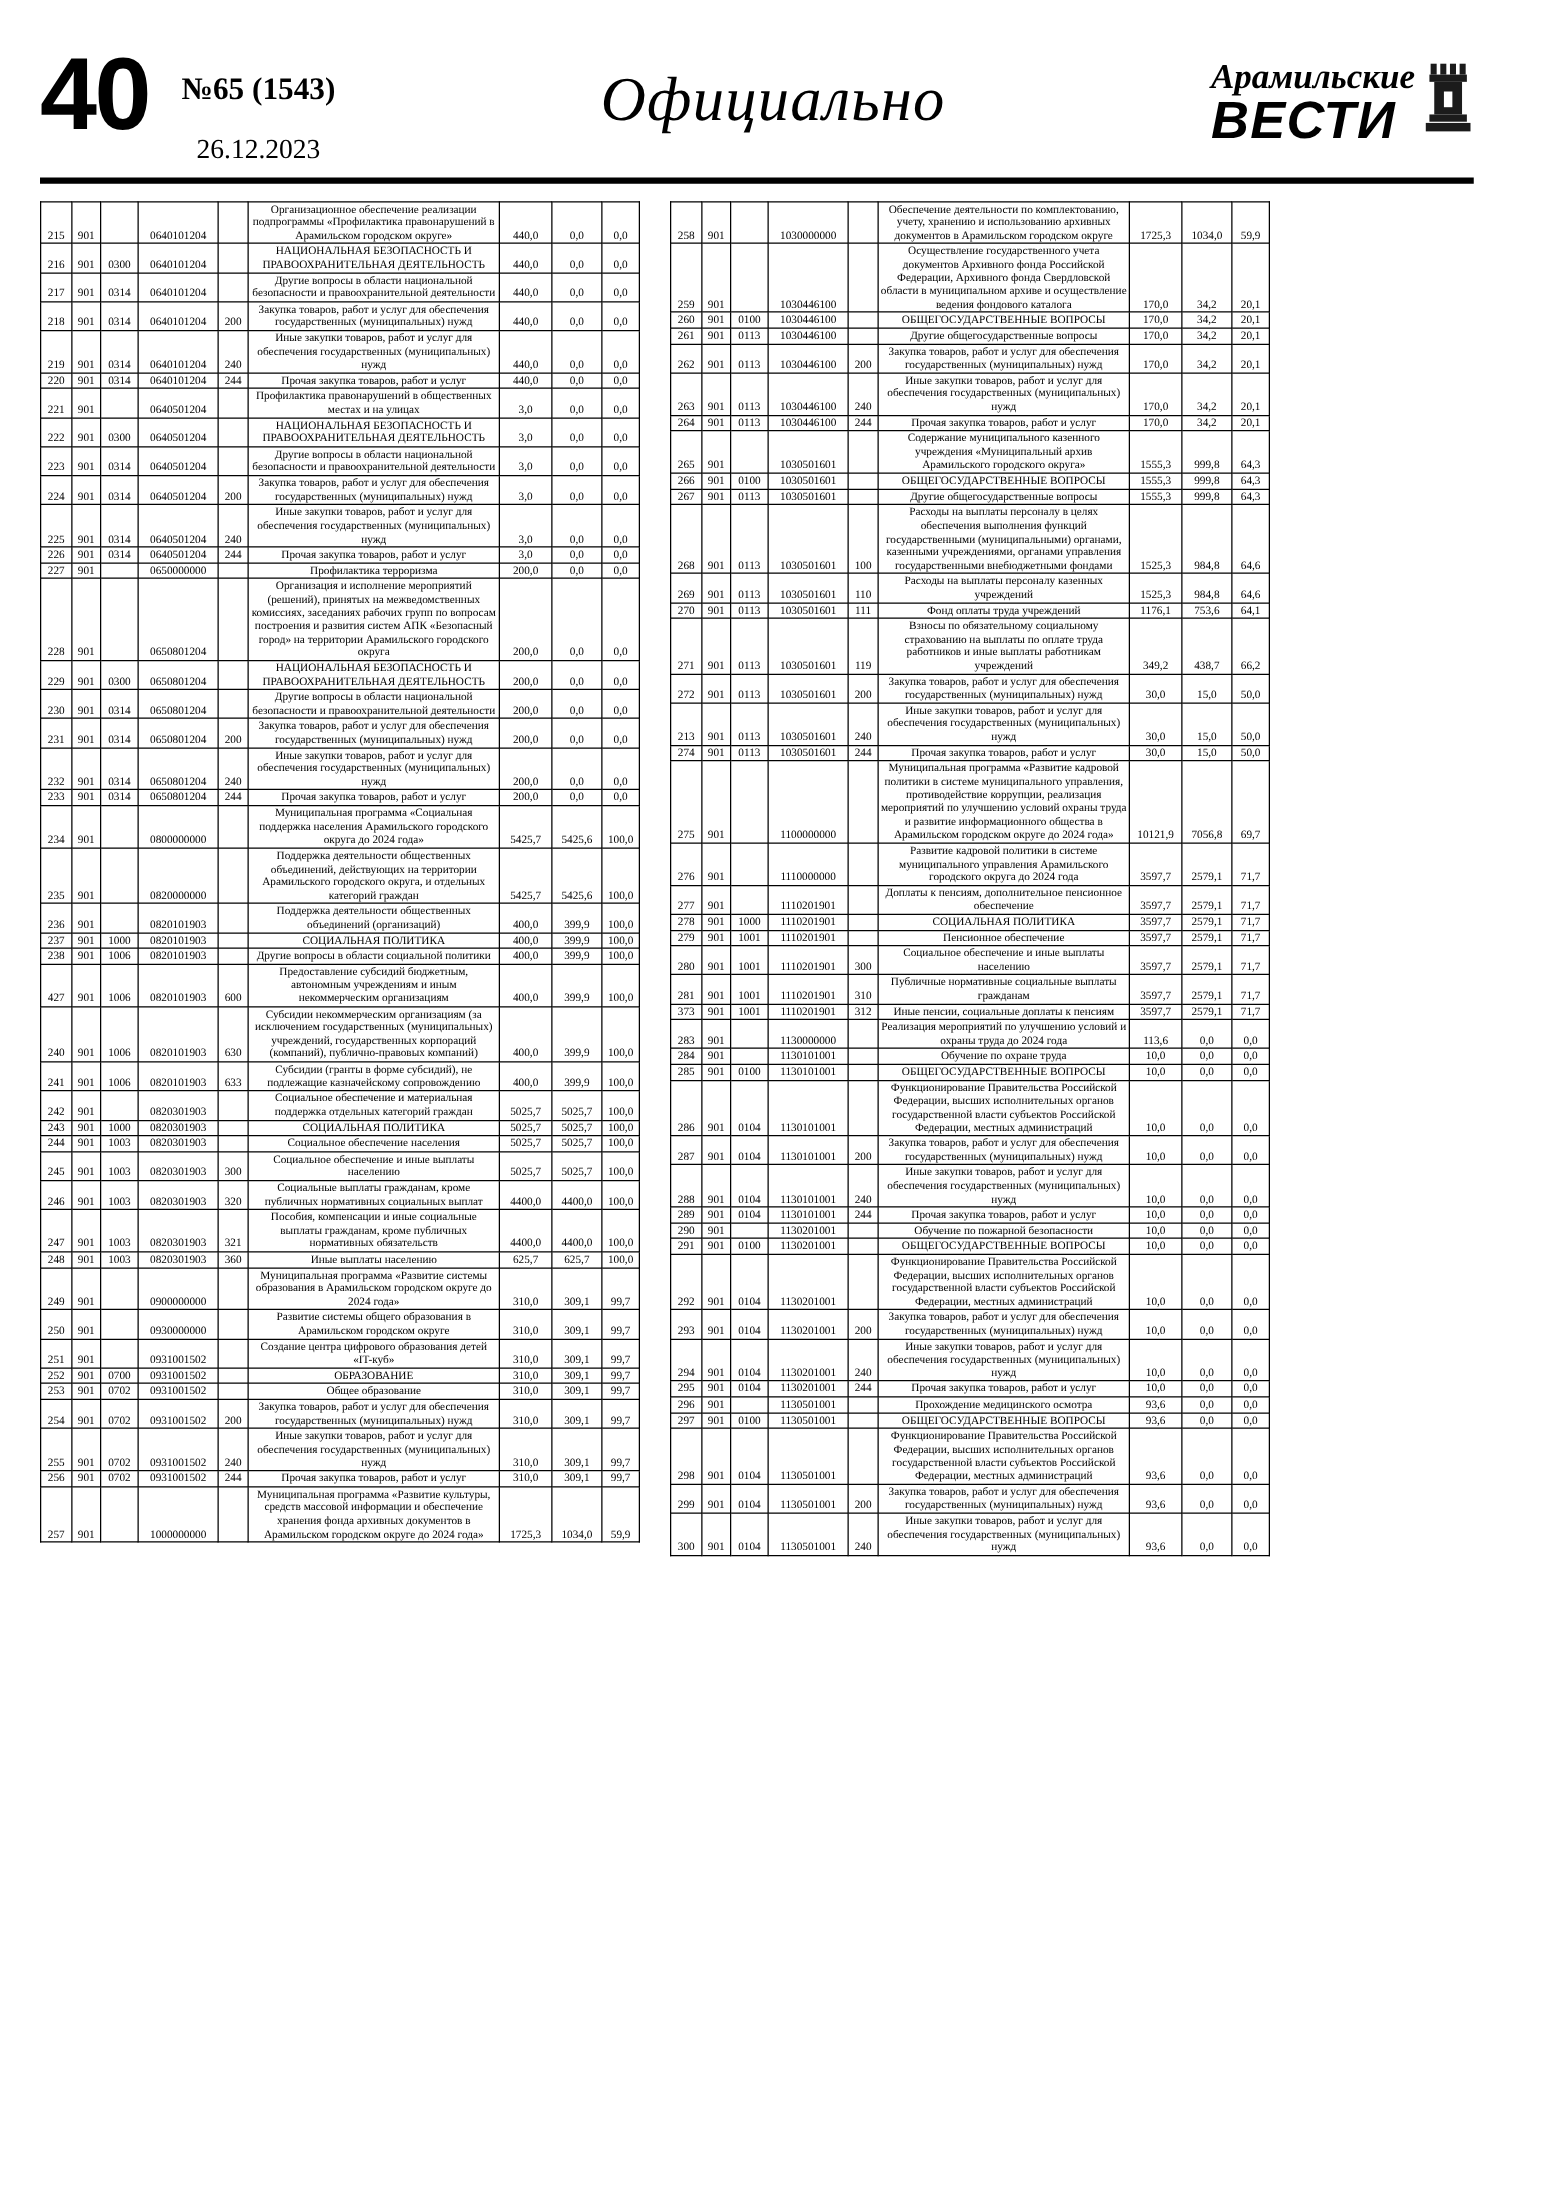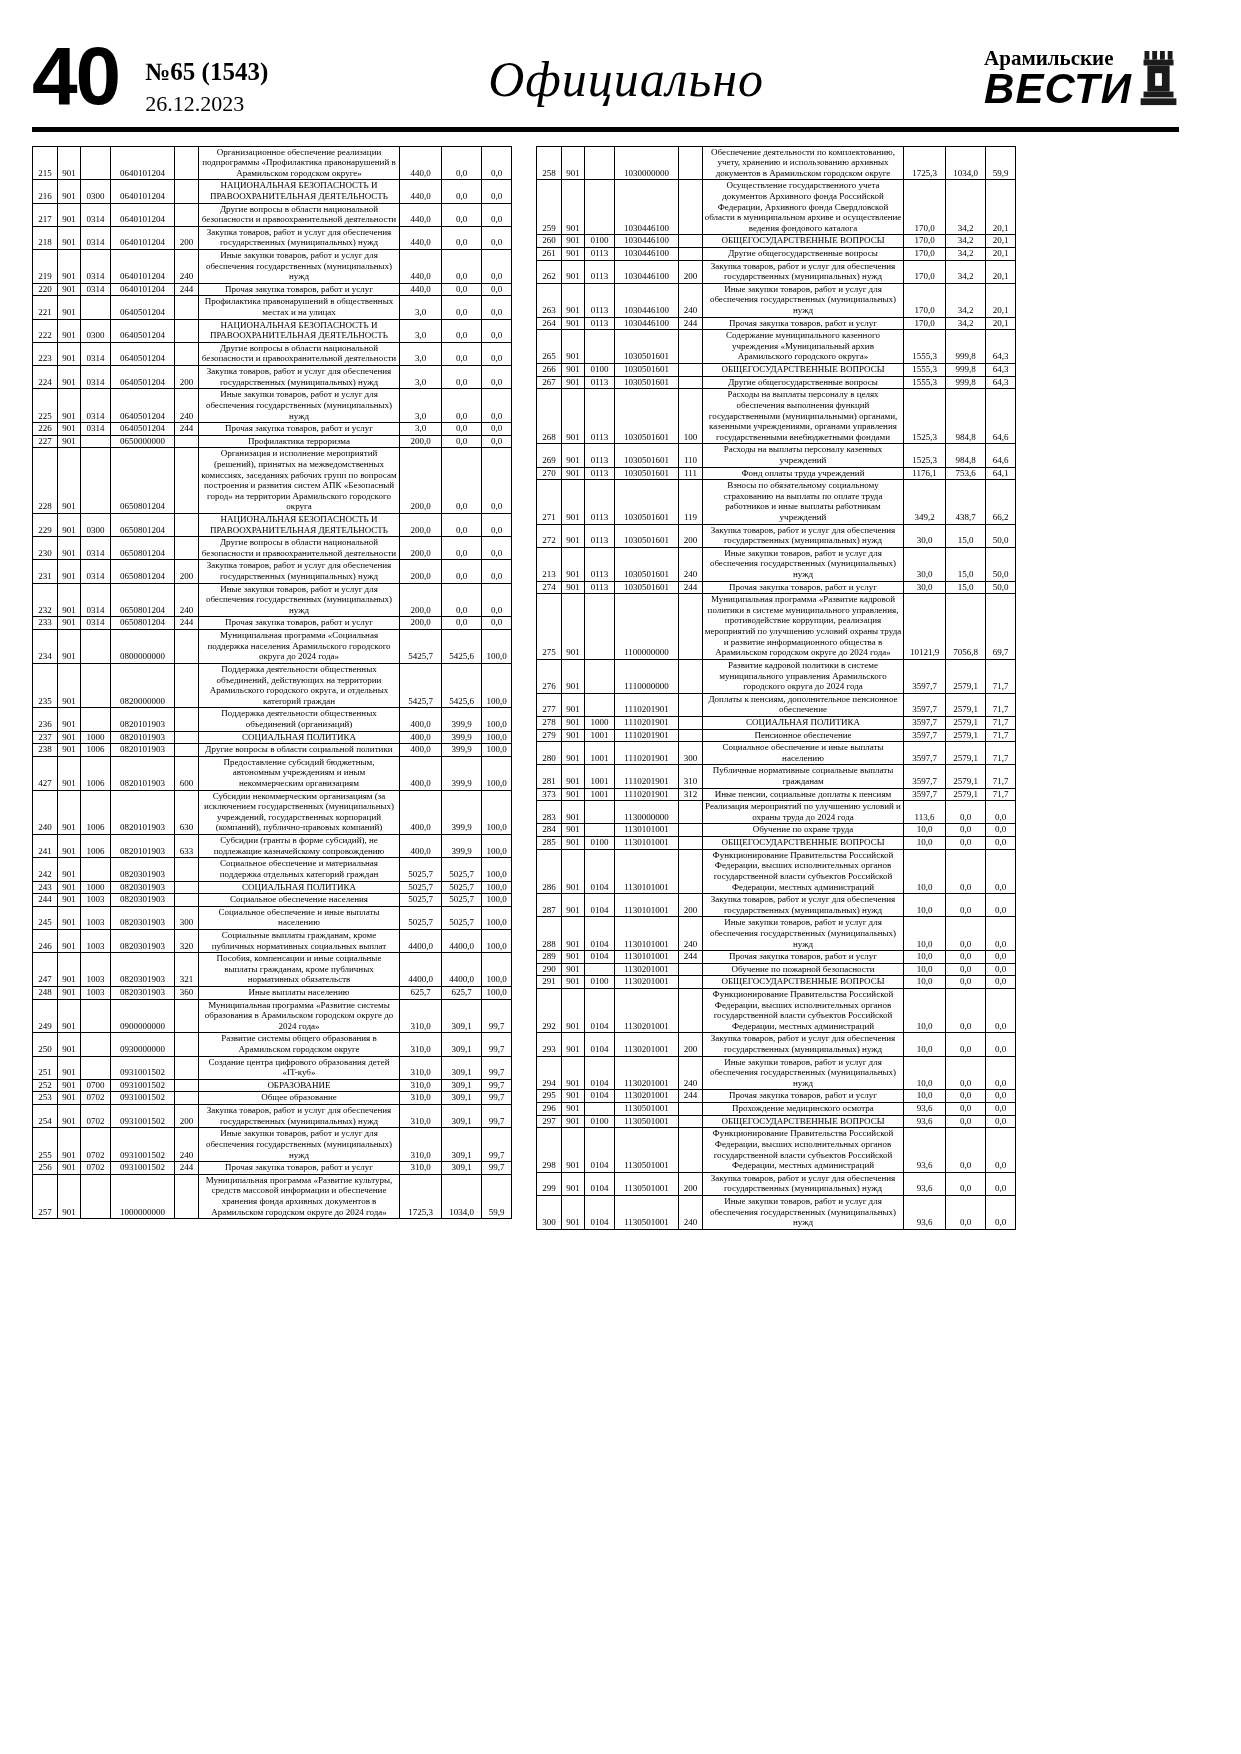--- a/index.html
+++ b/index.html
@@ -9,31 +9,31 @@
     font-family:"Liberation Serif", serif; color:#000;
   }
   .page { padding:42px 62px 0 32px; }
 
   
   .header { display:flex; align-items:flex-start; }
   .pageno {
     font-family:"Liberation Sans", sans-serif;
     font-weight:bold; font-size:82px; line-height:0.82; letter-spacing:-2px;
   }
-  .issue-block { margin:16px 0 0 26px; }
+  .issue-block { margin:16px 0 0 26px;text-align:center; }
   .issue { font-size:25px; font-weight:bold; line-height:1.1; }
-  .date  { font-size:22px; margin-top:5px; }
+  .date  { font-size:22px; margin-top:20px; }
   .section-title {
     flex:1; text-align:center; font-style:italic;
     font-size:50px; margin-top:8px; letter-spacing:1px;
   }
   .brand { display:flex; align-items:flex-start; gap:7px; margin-top:6px; }
   .brand-text { text-align:left; }
   .brand-top {
-    font-weight:bold; font-size:21px; line-height:1;
+    font-style:italic; font-weight:bold; font-size:28px; line-height:1;
   }
   .brand-bottom {
     font-family:"Liberation Sans", sans-serif;
     font-weight:bold; font-style:italic; font-size:42px;
     line-height:0.95; letter-spacing:1px;
   }
   .brand-icon { width:40px; height:58px; margin-top:2px; }
   .rule { height:5px; background:#000; margin-top:10px; }
 
   

